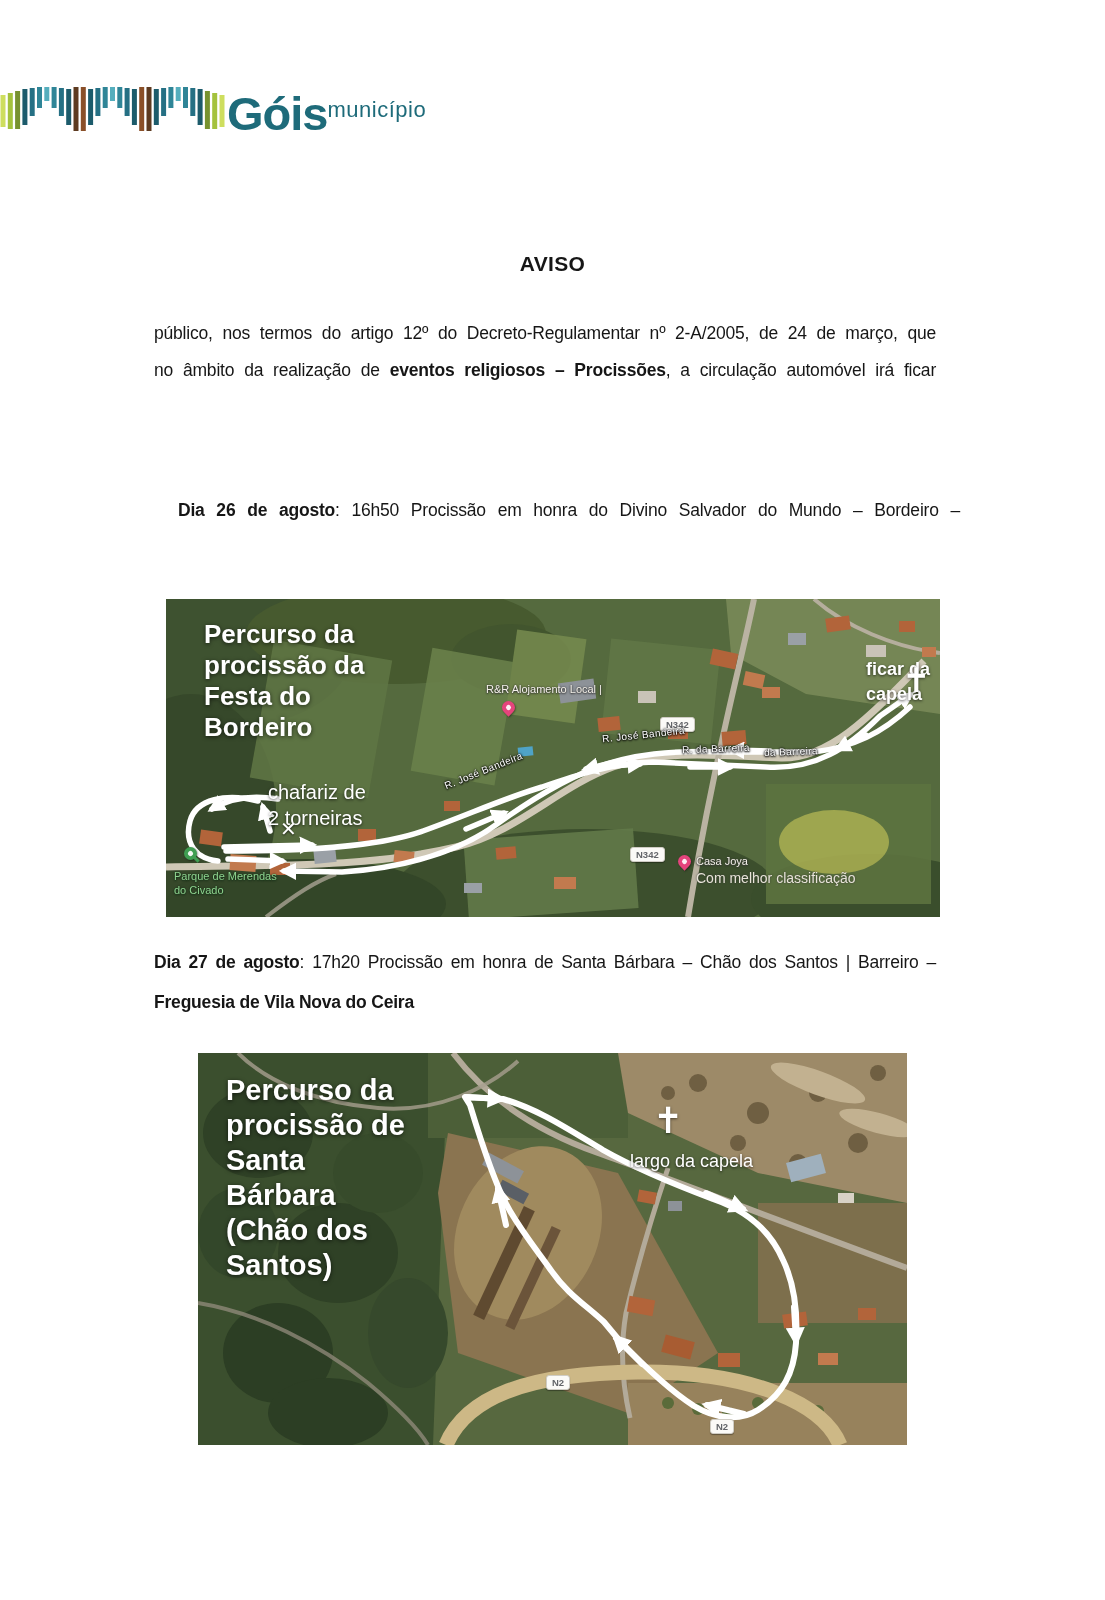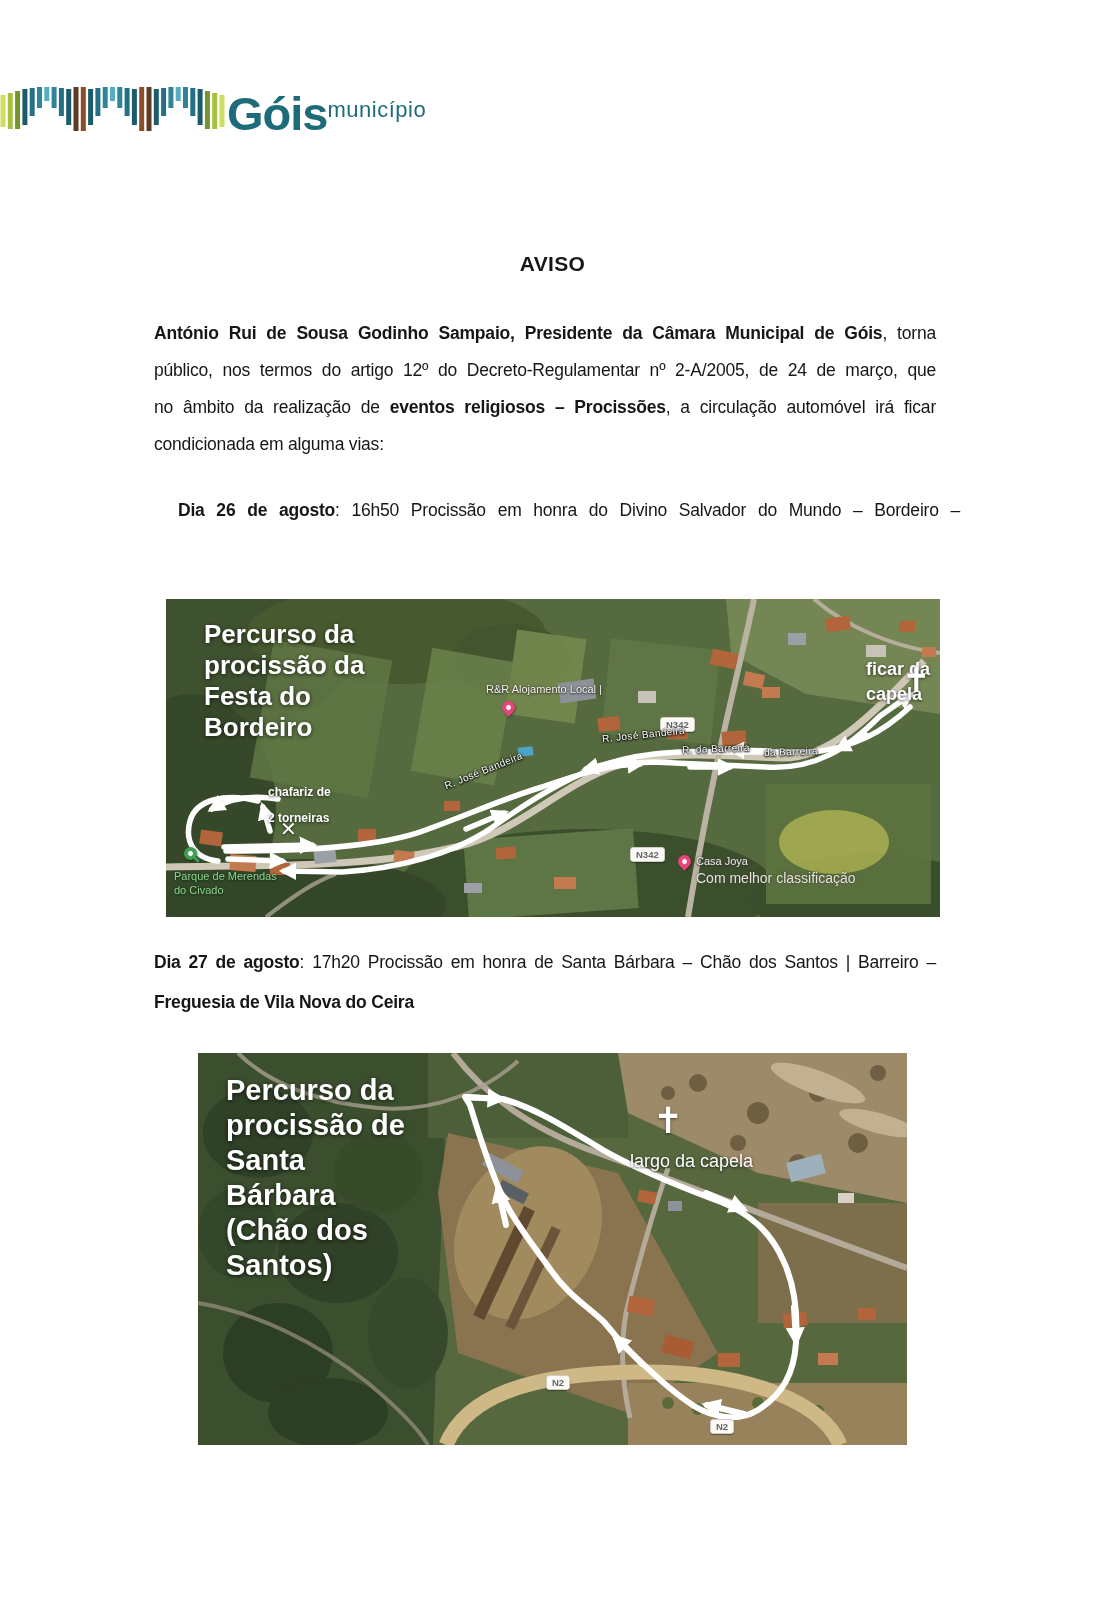--- a/index.html
+++ b/index.html
@@ -24,21 +24,21 @@
   #event2{top:942px;}
 
   
   .map{position:absolute;overflow:hidden;background:#6d28d9;}
   #map1{left:166px;top:599px;width:774px;height:318px;}
   #map2{left:198px;top:1053px;width:709px;height:392px;}
   .map svg.bg,.map svg.routes{position:absolute;left:0;top:0;width:100%;height:100%;}
   .maplabel{position:absolute;color:#fff;}
   .map-title1{font-size:26px;font-weight:bold;line-height:31px;text-shadow:0 1px 4px rgba(0,0,0,.65);}
   .map-title2{font-size:29px;font-weight:bold;line-height:35px;text-shadow:0 1px 4px rgba(0,0,0,.65);}
-  .sublabel{font-size:12px;font-weight:700;line-height:26px;text-shadow:0 1px 3px rgba(0,0,0,.7);}
+  .sublabel{font-size:20px;font-weight:400;line-height:26px;text-shadow:0 1px 3px rgba(0,0,0,.7);}
   .largo{font-size:18px;font-weight:bold;line-height:25px;text-shadow:0 1px 3px rgba(0,0,0,.7);}
   .largo2{font-size:18px;font-weight:500;text-shadow:0 1px 3px rgba(0,0,0,.7);}
   .street{font-size:10px;letter-spacing:.4px;color:#fff;white-space:nowrap;
           text-shadow:0 0 2px #000,0 0 3px #000,0 1px 2px #000;}
   .poi{font-size:11px;color:#f4f1ea;text-shadow:0 0 2px #333,0 1px 2px #333;white-space:nowrap;}
   .poi-sub{font-size:14px;color:#e8e4d8;text-shadow:0 0 2px #333;white-space:nowrap;}
   .park{font-size:11px;color:#8fd48f;line-height:14px;text-shadow:0 0 2px #16301a,0 1px 2px #16301a;white-space:nowrap;}
   .badge{position:absolute;background:#fbfaf7;color:#636569;font-size:9.5px;font-weight:bold;
          padding:1px 5px;border:1px solid #cfccc4;border-radius:3px;box-shadow:0 1px 1px rgba(0,0,0,.35);}
   .cross{position:absolute;font-weight:bold;color:#fff;line-height:1;
@@ -91,24 +91,22 @@
         <rect x="212.2" y="8" width="5" height="36" fill="#a4c23d"></rect>
         <rect x="219.5" y="10" width="5" height="32" fill="#cede5e"></rect>
       </svg>
     <div class="logo-title">Góis</div>
     <div class="logo-sub">município</div>
   </div>
 
   <div class="aviso">AVISO</div>
 
   <div id="para1" class="textblock">
-    <div class="line jf"><span class="bd">António Rui de Sousa Godinho Sampaio, Presidente da Câmara Municipal de Góis</span><span>, torna</span></div>
     <div class="line jf"><span>público, nos termos do artigo 12º do Decreto-Regulamentar nº 2-A/2005, de 24 de março, que</span></div>
     <div class="line jf"><span>no âmbito da realização de </span><span class="bd">eventos religiosos – Procissões</span><span>, a circulação automóvel irá ficar</span></div>
-    <div class="line"><span>condicionada em alguma vias:</span></div>
   </div>
 
   <div id="event1" class="textblock">
     <div class="evline jf"><span class="bd">Dia 26 de agosto</span><span>: 16h50 Procissão em honra do Divino Salvador do Mundo – Bordeiro –</span></div>
   </div>
 
   <div id="map1" class="map">
     <svg class="bg" viewBox="0 0 774 318" preserveAspectRatio="none">
       <rect width="774" height="318" fill="#556a3e"></rect>
       <ellipse cx="55" cy="55" rx="130" ry="75" fill="#3e5230"></ellipse>

